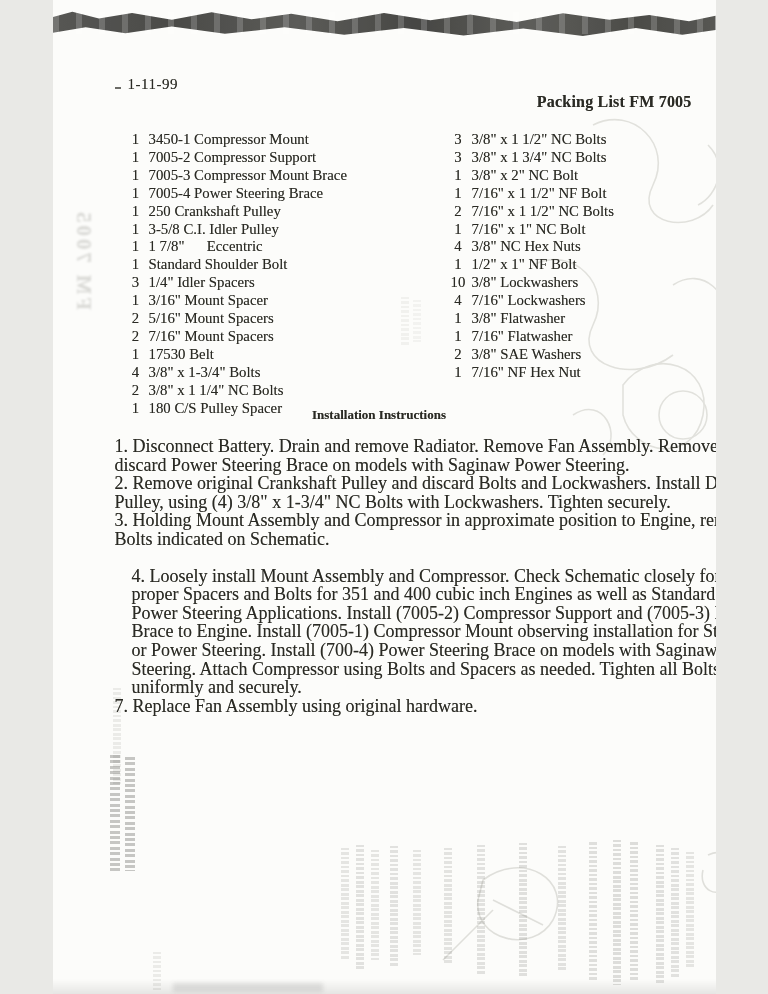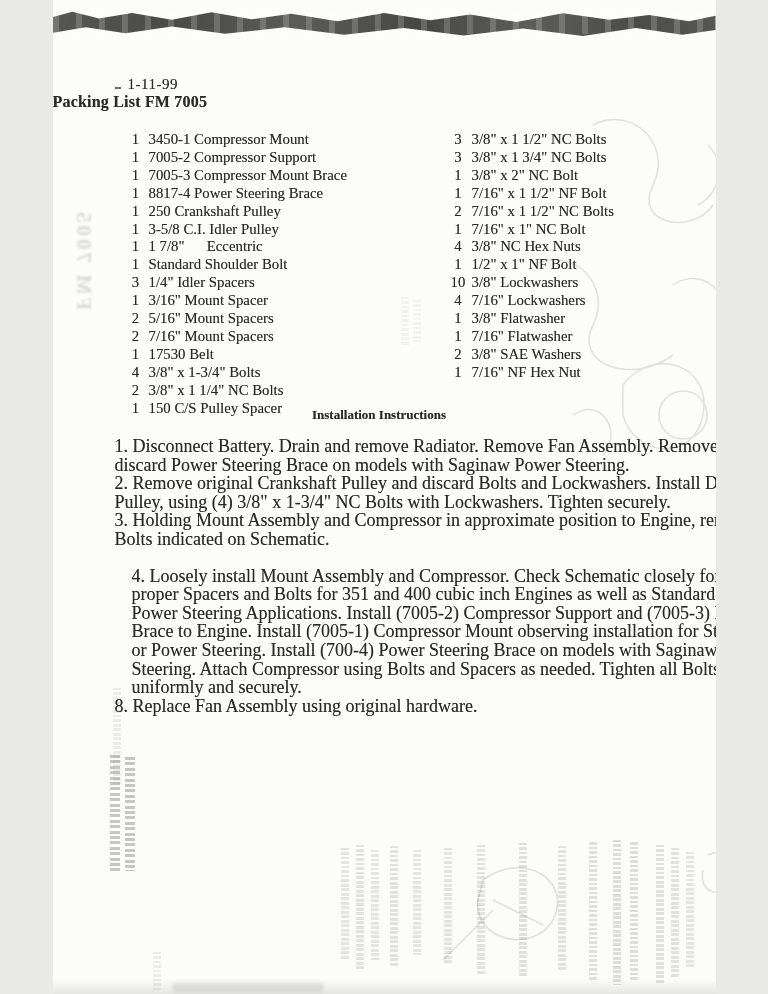--- a/index.html
+++ b/index.html
@@ -21,21 +21,21 @@
   }
   .scan-band-speckle{
     position:absolute;top:12px;left:0;width:100%;height:22px;
     background:repeating-linear-gradient(90deg,rgba(255,255,255,.35) 0 6px,transparent 6px 23px);
     mix-blend-mode:screen;opacity:.5;
   }
 
   
   .date{position:absolute;left:75px;top:76px;font-size:15px;letter-spacing:.5px;}
   .date::before{content:"";position:absolute;left:-13px;top:11px;width:6px;height:2px;background:#6b6b66;}
-  .title{position:absolute;left:0;right:24px;top:93px;text-align:left;font-weight:bold;font-size:16px;letter-spacing:.2px;}
+  .title{position:absolute;left:0;right:24px;top:93px;text-align:right;font-weight:bold;font-size:16px;letter-spacing:.2px;}
 
   
   .plist{position:absolute;font-size:14.8px;line-height:17.9px;}
   .plist-left{left:75px;top:131px;}
   .plist-right{left:395px;top:131px;}
   .row{display:flex;white-space:nowrap;}
   .plist-left .qty{width:16px;text-align:center;flex:none;}
   .plist-left .desc{margin-left:5px;}
   .plist-right .qty{width:21px;text-align:center;flex:none;}
   .plist-right .desc{margin-left:3px;}
@@ -142,21 +142,21 @@
     <div class="row">
         <span class="qty">1</span>
         <span class="desc">7005-2 Compressor Support</span>
       </div>
     <div class="row">
         <span class="qty">1</span>
         <span class="desc">7005-3 Compressor Mount Brace</span>
       </div>
     <div class="row">
         <span class="qty">1</span>
-        <span class="desc">8817-4 Power Steering Brace</span>
+        <span class="desc">7005-4 Power Steering Brace</span>
       </div>
     <div class="row">
         <span class="qty">1</span>
         <span class="desc">250 Crankshaft Pulley</span>
       </div>
     <div class="row">
         <span class="qty">1</span>
         <span class="desc">3-5/8 C.I. Idler Pulley</span>
       </div>
     <div class="row">
@@ -190,21 +190,21 @@
     <div class="row">
         <span class="qty">4</span>
         <span class="desc">3/8" x 1-3/4" Bolts</span>
       </div>
     <div class="row">
         <span class="qty">2</span>
         <span class="desc">3/8" x 1 1/4" NC Bolts</span>
       </div>
     <div class="row">
         <span class="qty">1</span>
-        <span class="desc">150 C/S Pulley Spacer</span>
+        <span class="desc">180 C/S Pulley Spacer</span>
       </div>
   </div>
 
   <div class="plist plist-right txt">
     <div class="row">
         <span class="qty">3</span>
         <span class="desc">3/8" x 1 1/2" NC Bolts</span>
       </div>
     <div class="row">
         <span class="qty">3</span>
@@ -260,18 +260,18 @@
       </div>
   </div>
 
   <div class="inst-head txt">Installation Instructions</div>
 
   <div class="inst-body txt">
     <p>1. Disconnect Battery.  Drain and remove Radiator.  Remove Fan Assembly.  Remove and discard Power Steering Brace on models with Saginaw Power Steering.</p>
     <p>2. Remove original Crankshaft Pulley and discard Bolts and Lockwashers.  Install Drive Pulley, using (4) 3/8" x 1-3/4" NC Bolts with Lockwashers.  Tighten securely.</p>
     <p>3. Holding Mount Assembly and Compressor in approximate position to Engine, remove Bolts indicated on Schematic.</p>
     <p class="gap">4. Loosely install Mount Assembly and Compressor.  Check Schematic closely for proper Spacers and Bolts for 351 and 400 cubic inch Engines as well as Standard or Power Steering Applications.  Install (7005-2) Compressor Support and (7005-3) Mount Brace to Engine. Install (7005-1) Compressor Mount observing installation for Standard or Power Steering. Install (700-4) Power Steering Brace on models with Saginaw Power Steering. Attach Compressor using Bolts and Spacers as needed. Tighten all Bolts uniformly and securely.</p>
-    <p>8. Replace Fan Assembly using original hardware.</p>
+    <p>7. Replace Fan Assembly using original hardware.</p>
   </div>
 
   <div class="bottom-shade"></div>
   <div class="bottom-smudge"></div>
 </div>
 
 </body></html>

